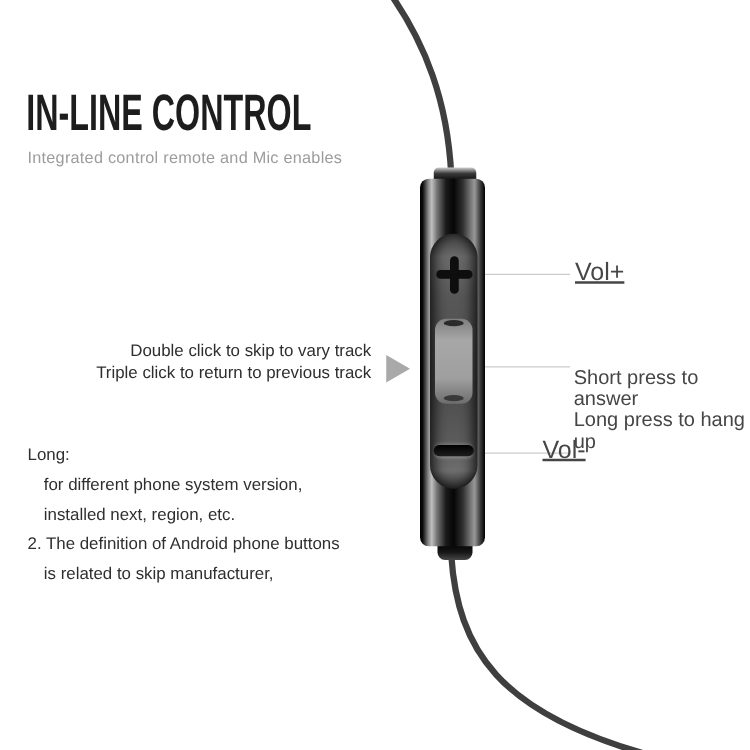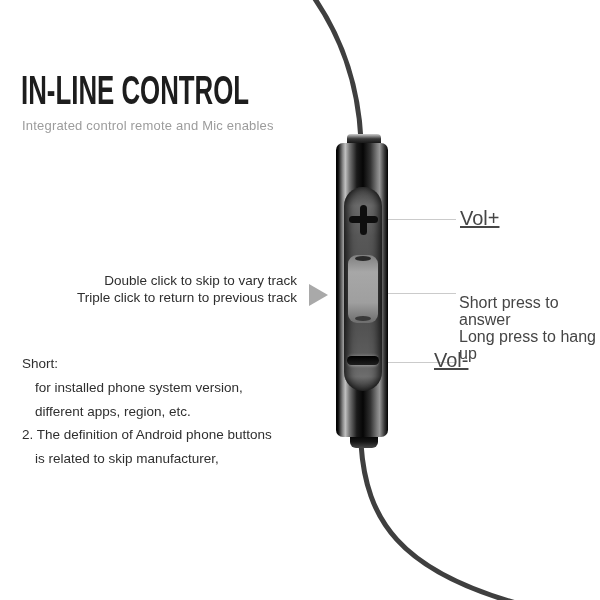--- a/index.html
+++ b/index.html
@@ -241,20 +241,20 @@
   </div>
   <div class="label-voldn">Vol-</div>
 
   <div class="instructions">
     <div>Double click to skip to vary track</div>
     <div>Triple click to return to previous track</div>
   </div>
   <div class="pointer-arrow"></div>
 
   <div class="tips">
-    <div>Short:</div>
-    <div class="indent">for installed phone system version,</div>
-    <div class="indent">different apps, region, etc.</div>
+    <div>Long:</div>
+    <div class="indent">for different phone system version,</div>
+    <div class="indent">installed next, region, etc.</div>
     <div>2. The definition of Android phone buttons</div>
     <div class="indent">is related to skip manufacturer,</div>
   </div>
 
 </div>
 
 </body></html>

